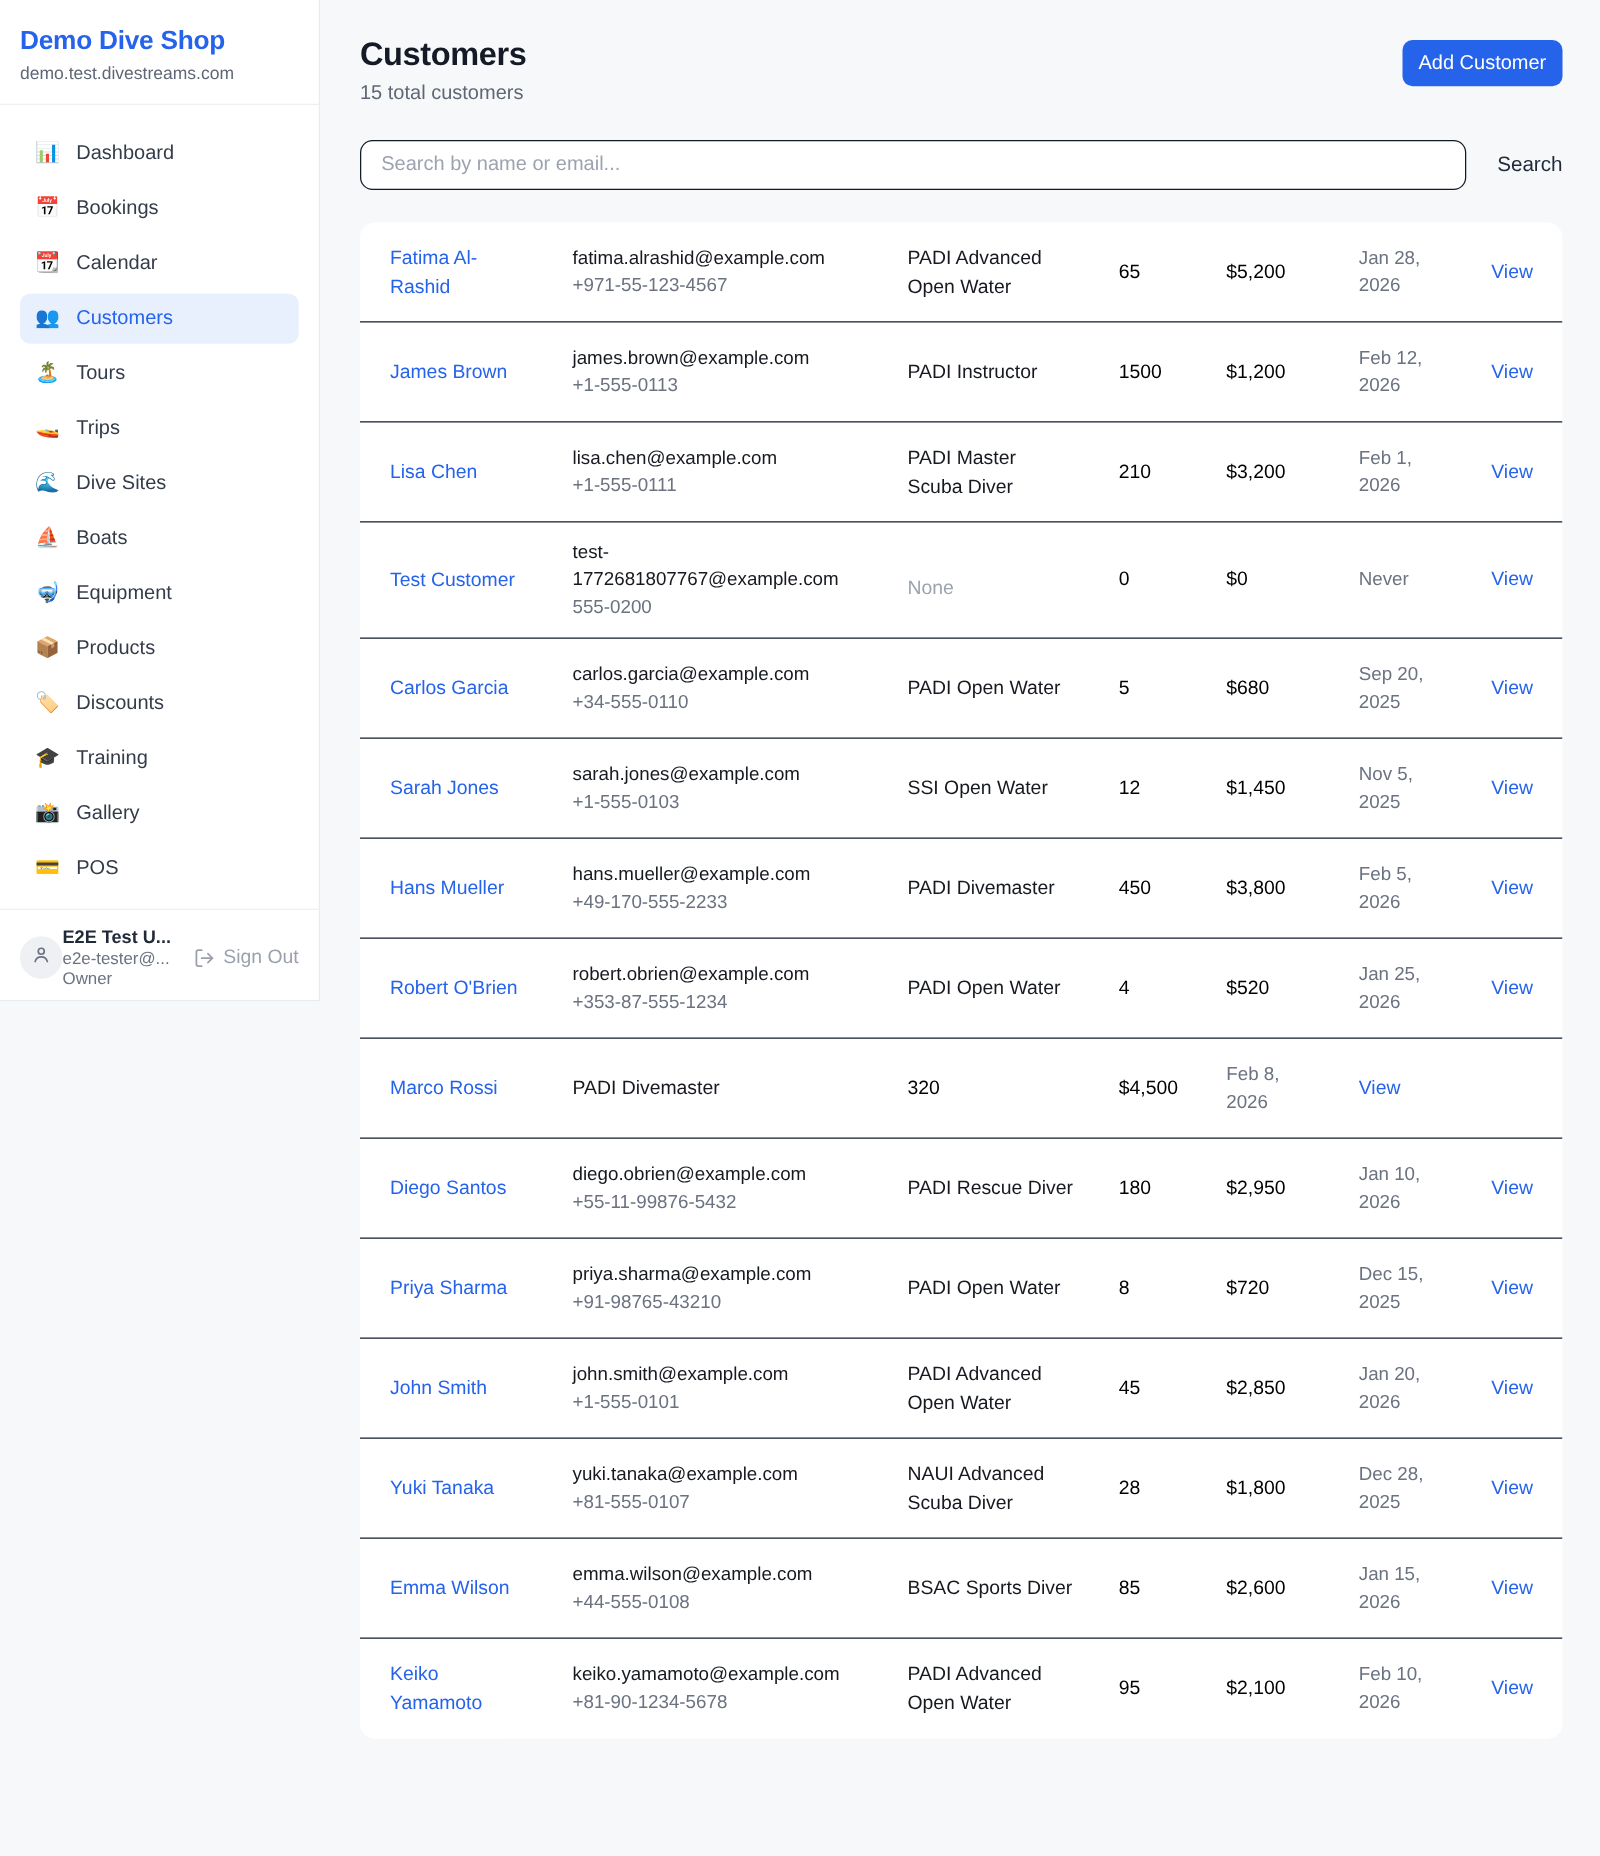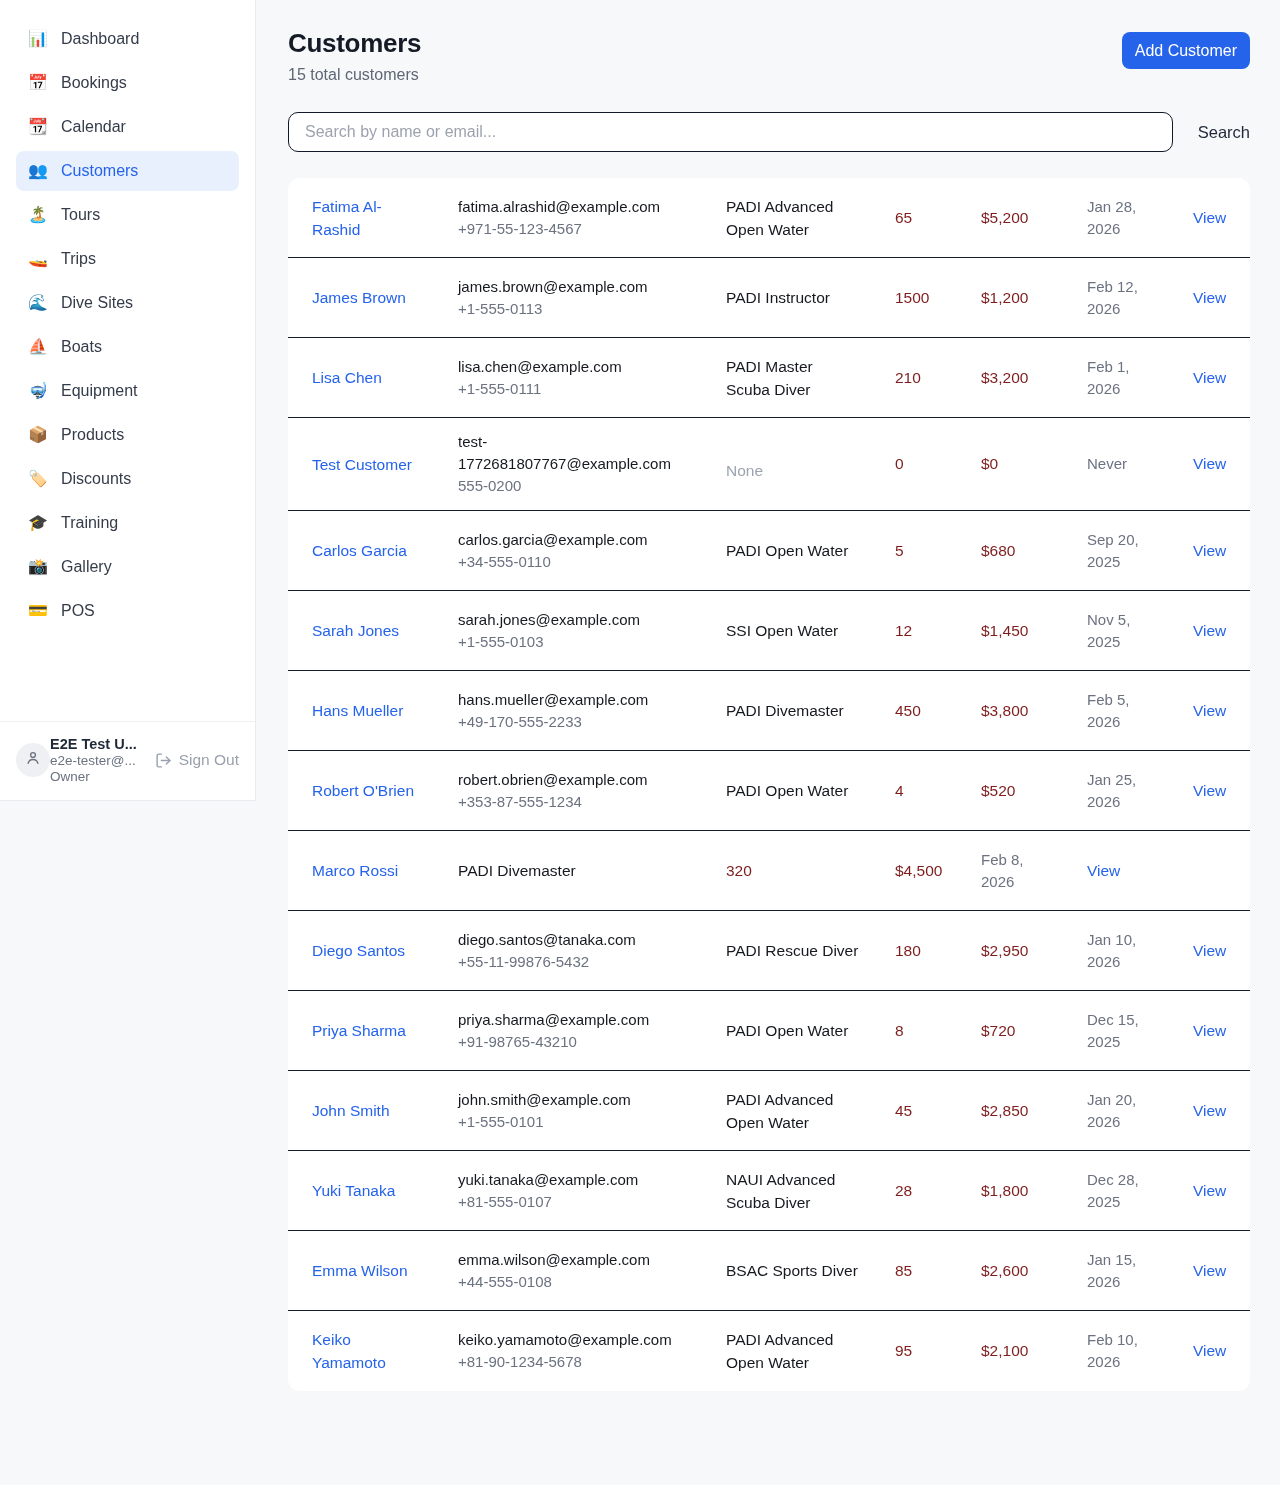--- a/index.html
+++ b/index.html
@@ -98,28 +98,32 @@
   .row:last-child { border-bottom:none; }
   .c-name a {
     color:#2563eb; text-decoration:none; font-size:15.5px;
     display:inline-block; max-width:104px; line-height:23px;
   }
   .c-contact { padding-right:38px; }
   .c-contact .email { font-size:15px; color:#16191f; line-height:22px; overflow-wrap:break-word; }
   .c-contact .phone { font-size:15px; color:#6b7280; line-height:22px; }
   .c-cert span { display:inline-block; max-width:134px; font-size:15.5px; color:#16191f; line-height:23px; }
   .c-cert span.muted { color:#9ca3af;margin-top:13px; }
-  .c-dives, .c-spent { font-size:15.5px; color:#7f1d1d; }
+  .c-dives, .c-spent { font-size:15.5px; color:#000000; }
   .c-last span { display:inline-block; max-width:72px; font-size:15px; color:#6b7280; line-height:22px; }
   .c-view a { color:#2563eb; text-decoration:none; font-size:15.5px; }
 </style>
 </head>
 <body>
 
 <aside class="sidebar">
+  <div class="sidebar-header">
+    <div class="brand-title">Demo Dive Shop</div>
+    <div class="brand-subtitle">demo.test.divestreams.com</div>
+  </div>
   <nav class="nav" id="nav-list">
       <div class="nav-item">
     <span class="nav-icon">📊</span>
     <span>Dashboard</span>
   </div>
       <div class="nav-item">
     <span class="nav-icon">📅</span>
     <span>Bookings</span>
   </div>
       <div class="nav-item">
@@ -388,21 +392,21 @@
     </div>
     <div class="c-view">
       <a href="#">View</a>
     </div>
   </div>
         <div class="trow row">
     <div class="c-name">
       <a href="#">Diego Santos</a>
     </div>
     <div class="c-contact">
-      <div class="email">diego.santos@tanaka.com</div>
+      <div class="email">diego.obrien@example.com</div>
       <div class="phone">+55-11-99876-5432</div>
     </div>
     <div class="c-cert">
       <span>PADI Rescue Diver</span>
     </div>
     <div class="c-dives">180</div>
     <div class="c-spent">$2,950</div>
     <div class="c-last">
       <span>Jan 10, 2026</span>
     </div>

